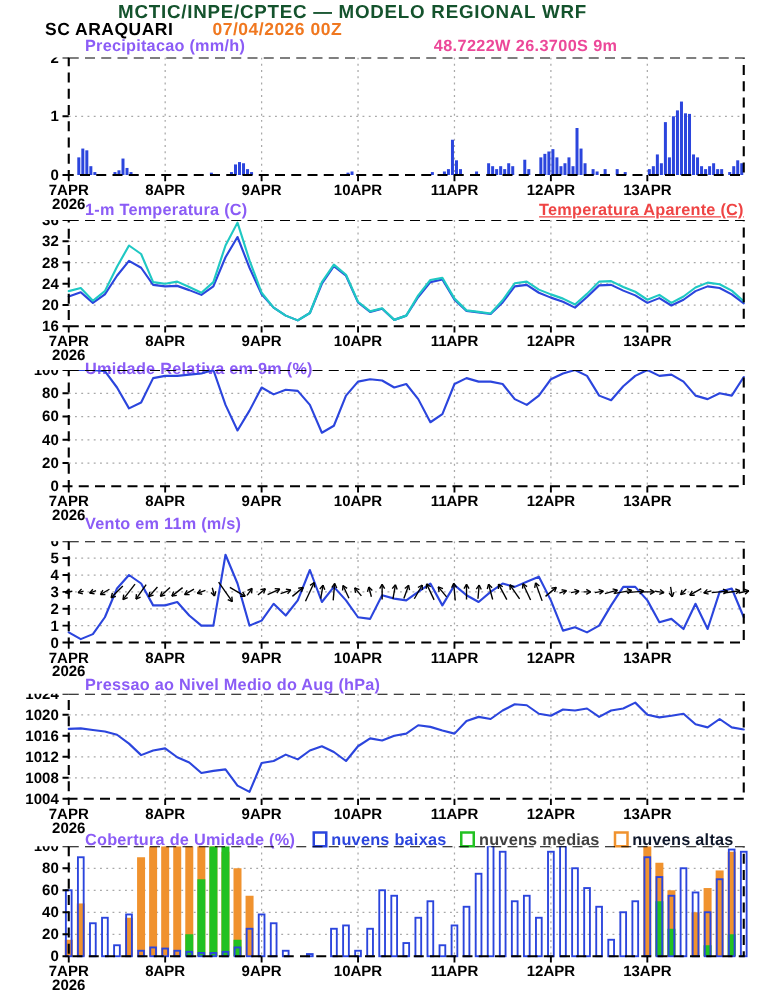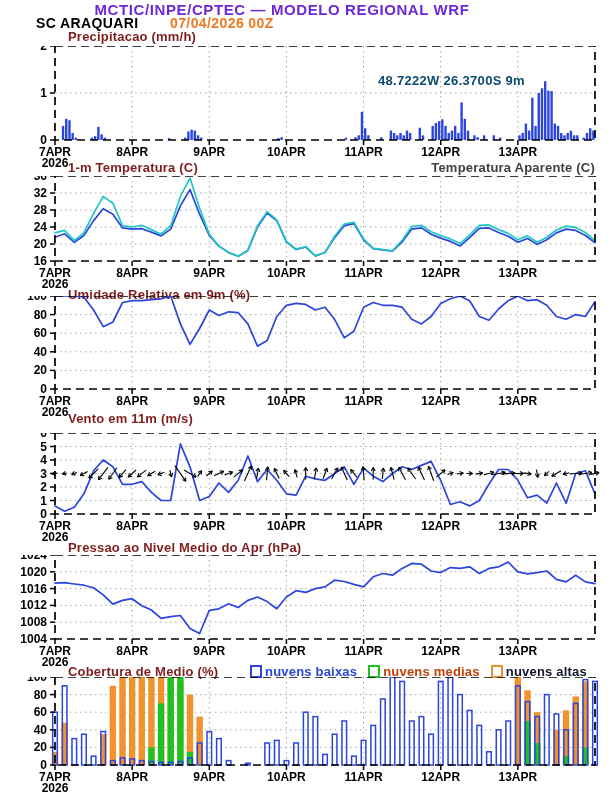--- a/index.html
+++ b/index.html
@@ -1,34 +1,34 @@
 <!DOCTYPE html>
 <html><head>
 <meta charset="utf-8">
 <style>
   html,body{margin:0;padding:0;background:#ffffff;}
   .page{position:relative;width:612px;height:792px;background:#fff;overflow:hidden;
         font-family:"Liberation Sans",sans-serif;}
   .hdr1{position:absolute;top:1px;left:0;width:564px;text-align:center;
-        font:bold 15px "Liberation Sans",sans-serif;letter-spacing:.6px;color:#6d28d9;}
+        font:bold 15px "Liberation Sans",sans-serif;letter-spacing:.6px;color:#14532d;}
   .station{position:absolute;top:15px;left:36px;font:bold 14px "Liberation Sans",sans-serif;
         letter-spacing:.4px;color:#000000;}
   .run{position:absolute;top:15px;left:170px;font:bold 14px "Liberation Sans",sans-serif;
         letter-spacing:.4px;color:#f07820;}
-  .coords{position:absolute;top:29px;left:378px;font:bold 13px "Liberation Sans",sans-serif;
-        letter-spacing:.3px;color:#0c4a6e;margin-top:44px;}
-  .ptitle{position:absolute;font:bold 13px "Liberation Sans",sans-serif;letter-spacing:.2px;color:#7f1d1d;text-align:center;}
+  .coords{position:absolute;top:29px;left:347px;font:bold 13px "Liberation Sans",sans-serif;
+        letter-spacing:.3px;color:#ec4899;}
+  .ptitle{position:absolute;font:bold 13px "Liberation Sans",sans-serif;letter-spacing:.2px;color:#8b5cf6;text-align:center;}
   #pt1{top:29px;left:68px}
   #pt2{top:160px;left:68px}
   #pt3{top:287px;left:68px}
   #pt4{top:411px;left:68px}
   #pt5{top:540px;left:68px}
   #pt6{top:664px;left:68px}
   .tlegend{position:absolute;top:160px;right:17px;font:bold 13px "Liberation Sans",sans-serif;
-        letter-spacing:.2px;color:#404040;}
+        letter-spacing:.2px;color:#ef4444;text-decoration:underline;}
   .clegend{position:absolute;top:664px;left:250px;display:flex;gap:11px;align-items:center;}
   .clegend .item{display:flex;align-items:center;font:bold 13px "Liberation Sans",sans-serif;letter-spacing:.2px;}
   .sw{display:inline-block;width:8px;height:9px;border:2px solid;background:#fff;margin-right:3px;}
   .chart{position:absolute;left:0;}
   #cv1{top:46px} #cv2{top:176px} #cv3{top:296px} #cv4{top:433px} #cv5{top:555px} #cv6{top:677px}
   .grid{stroke:#a8a8a8;stroke-width:1;stroke-dasharray:1.5 3.5;fill:none;}
   .frame{fill:none;stroke:#000;stroke-width:1.7;stroke-dasharray:8 5;}
   .tick{stroke:#000;stroke-width:1.5;}
   .lbl{font:bold 12px "Liberation Sans",sans-serif;fill:#000;}
 </style>
@@ -448,21 +448,21 @@
       <line x1="286.42857142857144" y1="81" x2="286.42857142857144" y2="86" class="tick"></line>
       <text x="286.42857142857144" y="97" text-anchor="middle" class="lbl">10APR</text>
       <line x1="363.57142857142856" y1="81" x2="363.57142857142856" y2="86" class="tick"></line>
       <text x="363.57142857142856" y="97" text-anchor="middle" class="lbl">11APR</text>
       <line x1="440.7142857142857" y1="81" x2="440.7142857142857" y2="86" class="tick"></line>
       <text x="440.7142857142857" y="97" text-anchor="middle" class="lbl">12APR</text>
       <line x1="517.8571428571429" y1="81" x2="517.8571428571429" y2="86" class="tick"></line>
       <text x="517.8571428571429" y="97" text-anchor="middle" class="lbl">13APR</text>
     </svg>
 
-  <div class="ptitle" id="pt5">Pressao ao Nivel Medio do Apr (hPa)</div>
+  <div class="ptitle" id="pt5">Pressao ao Nivel Medio do Aug (hPa)</div>
   <svg class="chart" id="cv5" width="612" height="114" viewBox="0 0 612 114">
       <line x1="132.14285714285714" y1="0" x2="132.14285714285714" y2="84" class="grid"></line>
       <line x1="209.28571428571428" y1="0" x2="209.28571428571428" y2="84" class="grid"></line>
       <line x1="286.42857142857144" y1="0" x2="286.42857142857144" y2="84" class="grid"></line>
       <line x1="363.57142857142856" y1="0" x2="363.57142857142856" y2="84" class="grid"></line>
       <line x1="440.7142857142857" y1="0" x2="440.7142857142857" y2="84" class="grid"></line>
       <line x1="517.8571428571429" y1="0" x2="517.8571428571429" y2="84" class="grid"></line>
       <line x1="55" y1="67.2" x2="595" y2="67.2" class="grid"></line>
       <line x1="55" y1="50.4" x2="595" y2="50.4" class="grid"></line>
       <line x1="55" y1="33.6" x2="595" y2="33.6" class="grid"></line>
@@ -491,27 +491,27 @@
       <line x1="286.42857142857144" y1="84" x2="286.42857142857144" y2="89" class="tick"></line>
       <text x="286.42857142857144" y="100" text-anchor="middle" class="lbl">10APR</text>
       <line x1="363.57142857142856" y1="84" x2="363.57142857142856" y2="89" class="tick"></line>
       <text x="363.57142857142856" y="100" text-anchor="middle" class="lbl">11APR</text>
       <line x1="440.7142857142857" y1="84" x2="440.7142857142857" y2="89" class="tick"></line>
       <text x="440.7142857142857" y="100" text-anchor="middle" class="lbl">12APR</text>
       <line x1="517.8571428571429" y1="84" x2="517.8571428571429" y2="89" class="tick"></line>
       <text x="517.8571428571429" y="100" text-anchor="middle" class="lbl">13APR</text>
     </svg>
 
-  <div class="ptitle" id="pt6">Cobertura de Medio (%)</div>
+  <div class="ptitle" id="pt6">Cobertura de Umidade (%)</div>
   <div class="clegend">
     <span class="item" style="color:#2b45dd">
       <span class="sw" style="border-color:#2b45dd"></span>
       <span>nuvens baixas</span>
     </span>
-    <span class="item" style="color:#c2410c">
+    <span class="item" style="color:#404040">
       <span class="sw" style="border-color:#22c122"></span>
       <span>nuvens medias</span>
     </span>
     <span class="item" style="color:#0f172a">
       <span class="sw" style="border-color:#f0922e"></span>
       <span>nuvens altas</span>
     </span>
   </div>
   <svg class="chart" id="cv6" width="612" height="115" viewBox="0 0 612 115">
       <line x1="132.14285714285714" y1="0" x2="132.14285714285714" y2="88" class="grid"></line>

